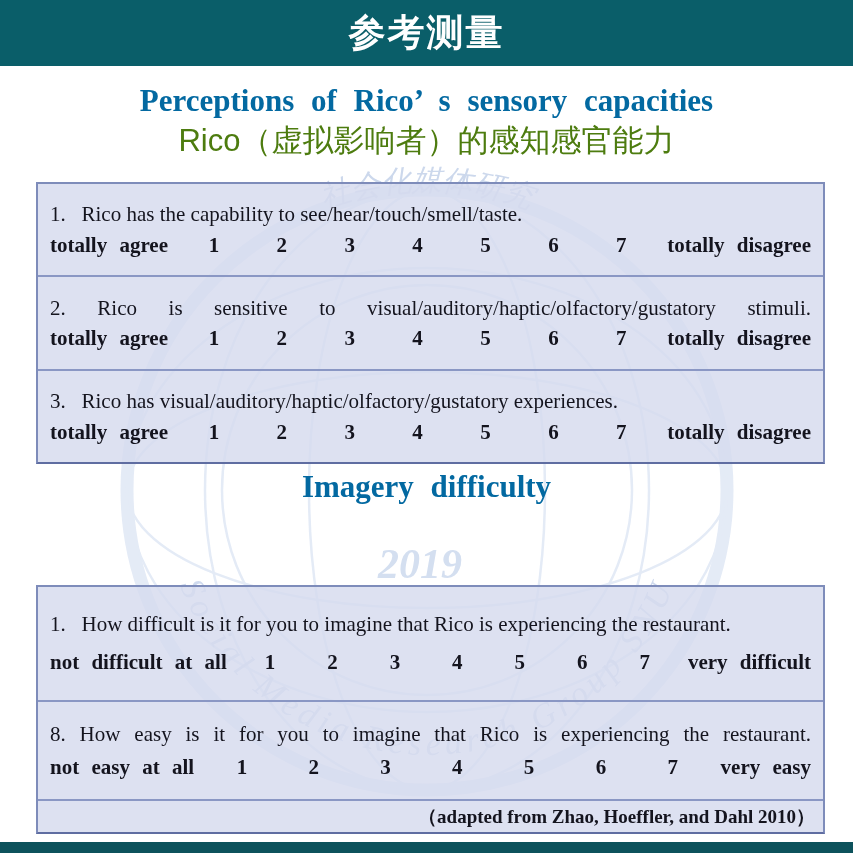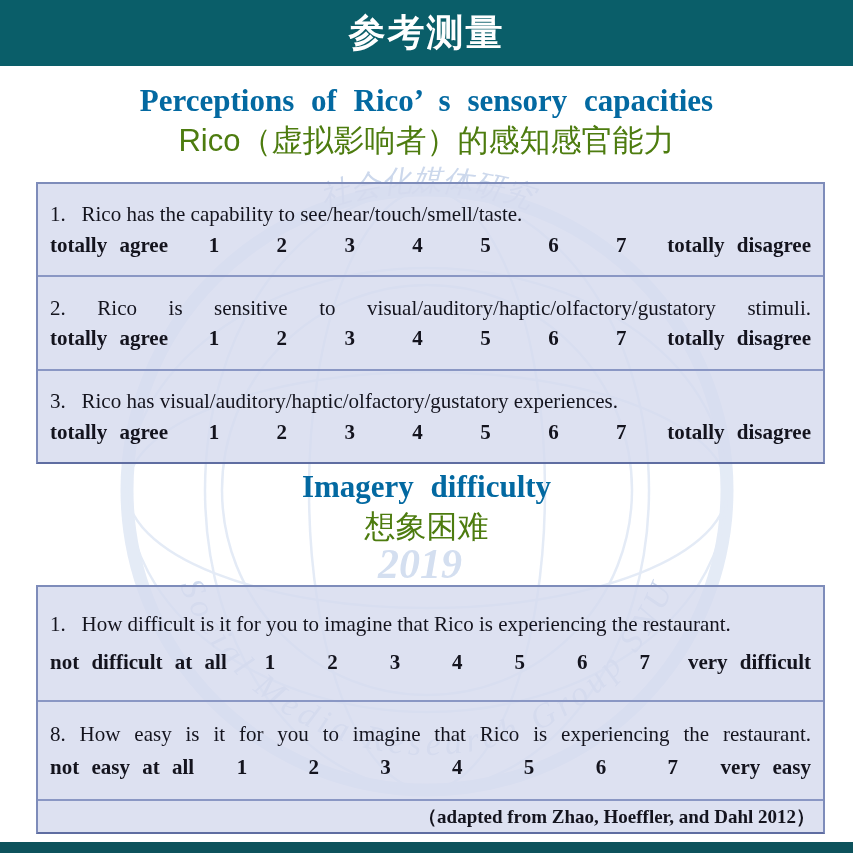--- a/index.html
+++ b/index.html
@@ -150,21 +150,20 @@
         <span>6</span>
         <span>7</span>
       </span>
       <span>totally disagree</span>
     </div>
   </div>
 </div>
 
 <div class="heading h2">
   <div class="en">Imagery difficulty</div>
-  <div class="zh">想象困难</div>
 </div>
 
 <div class="qbox box2">
 
   <div class="qrow row-a">
     <div class="question hang">1.&nbsp;&nbsp; How difficult is it for you to imagine that Rico is experiencing the restaurant.</div>
     <div class="scale">
       <span>not difficult at all</span>
       <span class="nums">
         <span>1</span>
@@ -190,17 +189,17 @@
         <span>4</span>
         <span>5</span>
         <span>6</span>
         <span>7</span>
       </span>
       <span>very easy</span>
     </div>
   </div>
 
   <div class="cite-row">
-    <span>（adapted from Zhao, Hoeffler, and Dahl 2012）</span>
+    <span>（adapted from Zhao, Hoeffler, and Dahl 2010）</span>
   </div>
 </div>
 
 <div class="bottom-bar"></div>
 
 </body></html>

